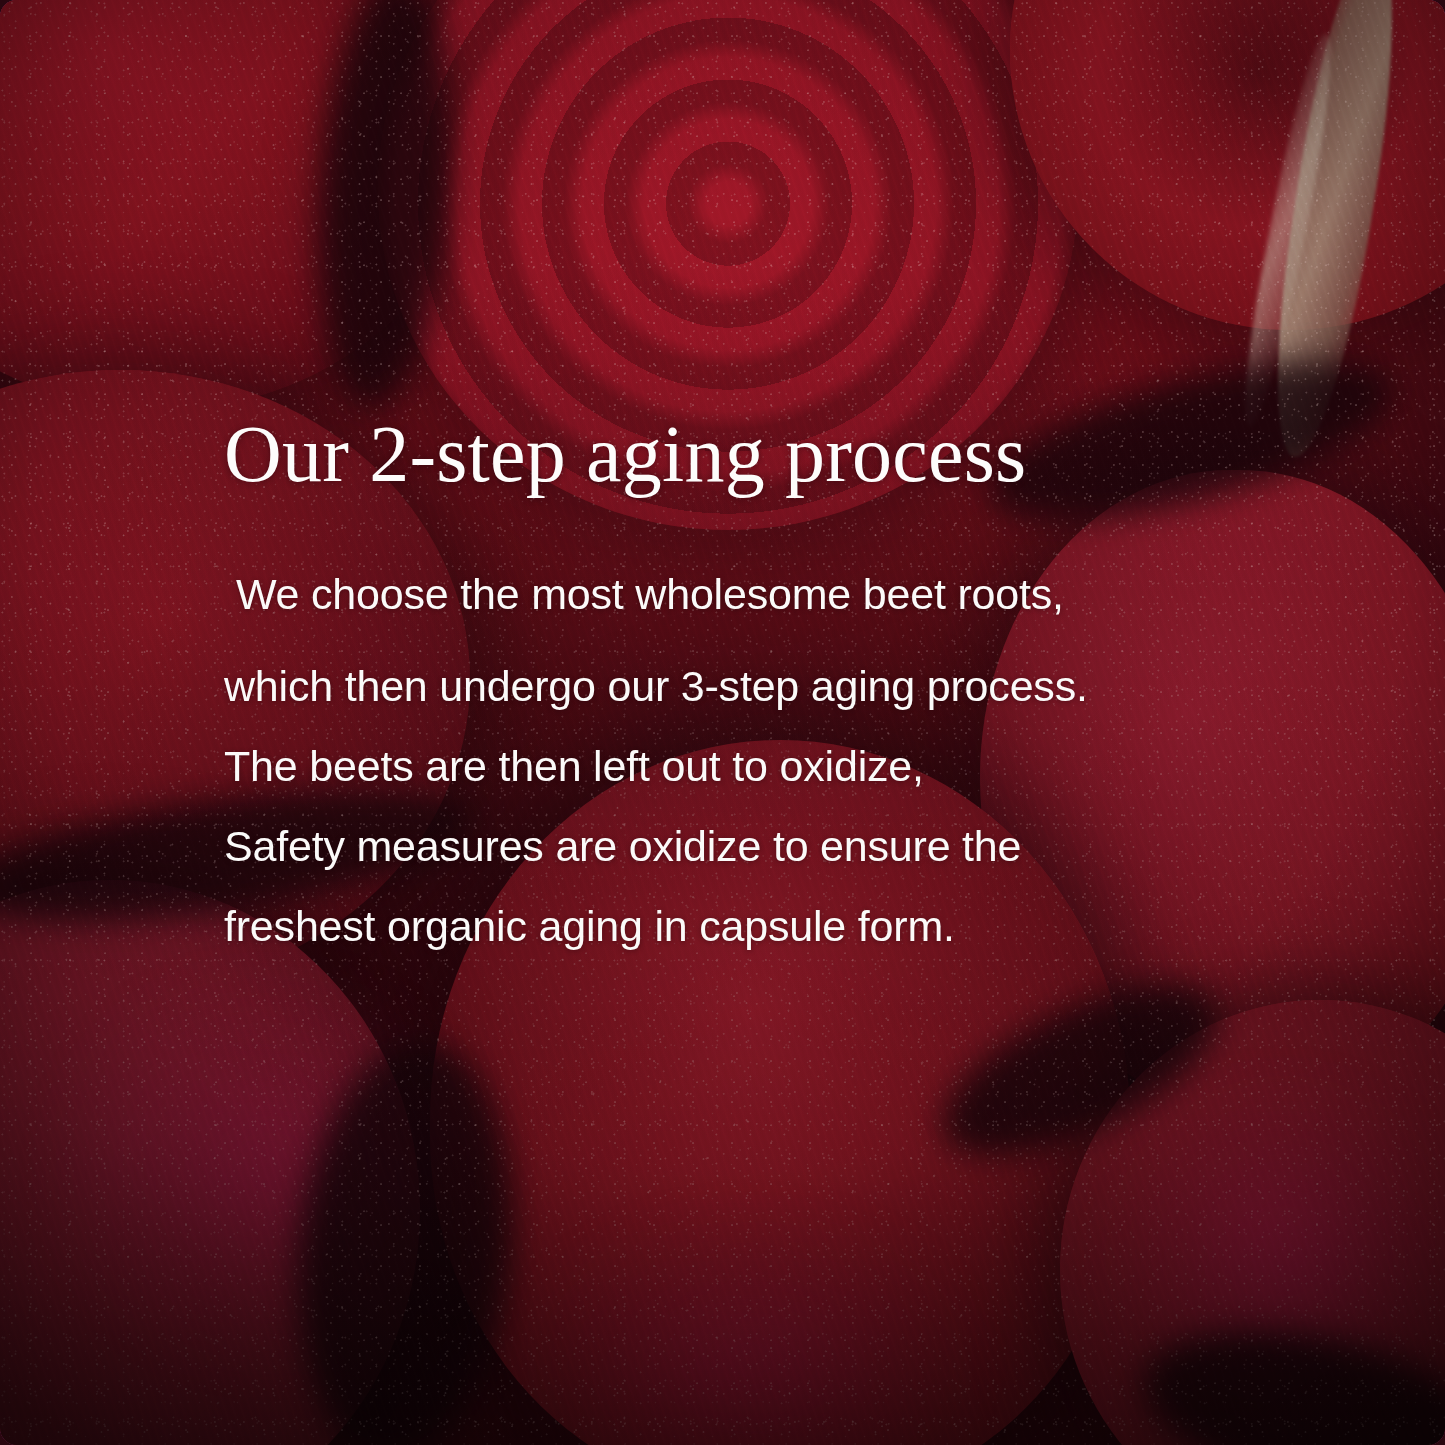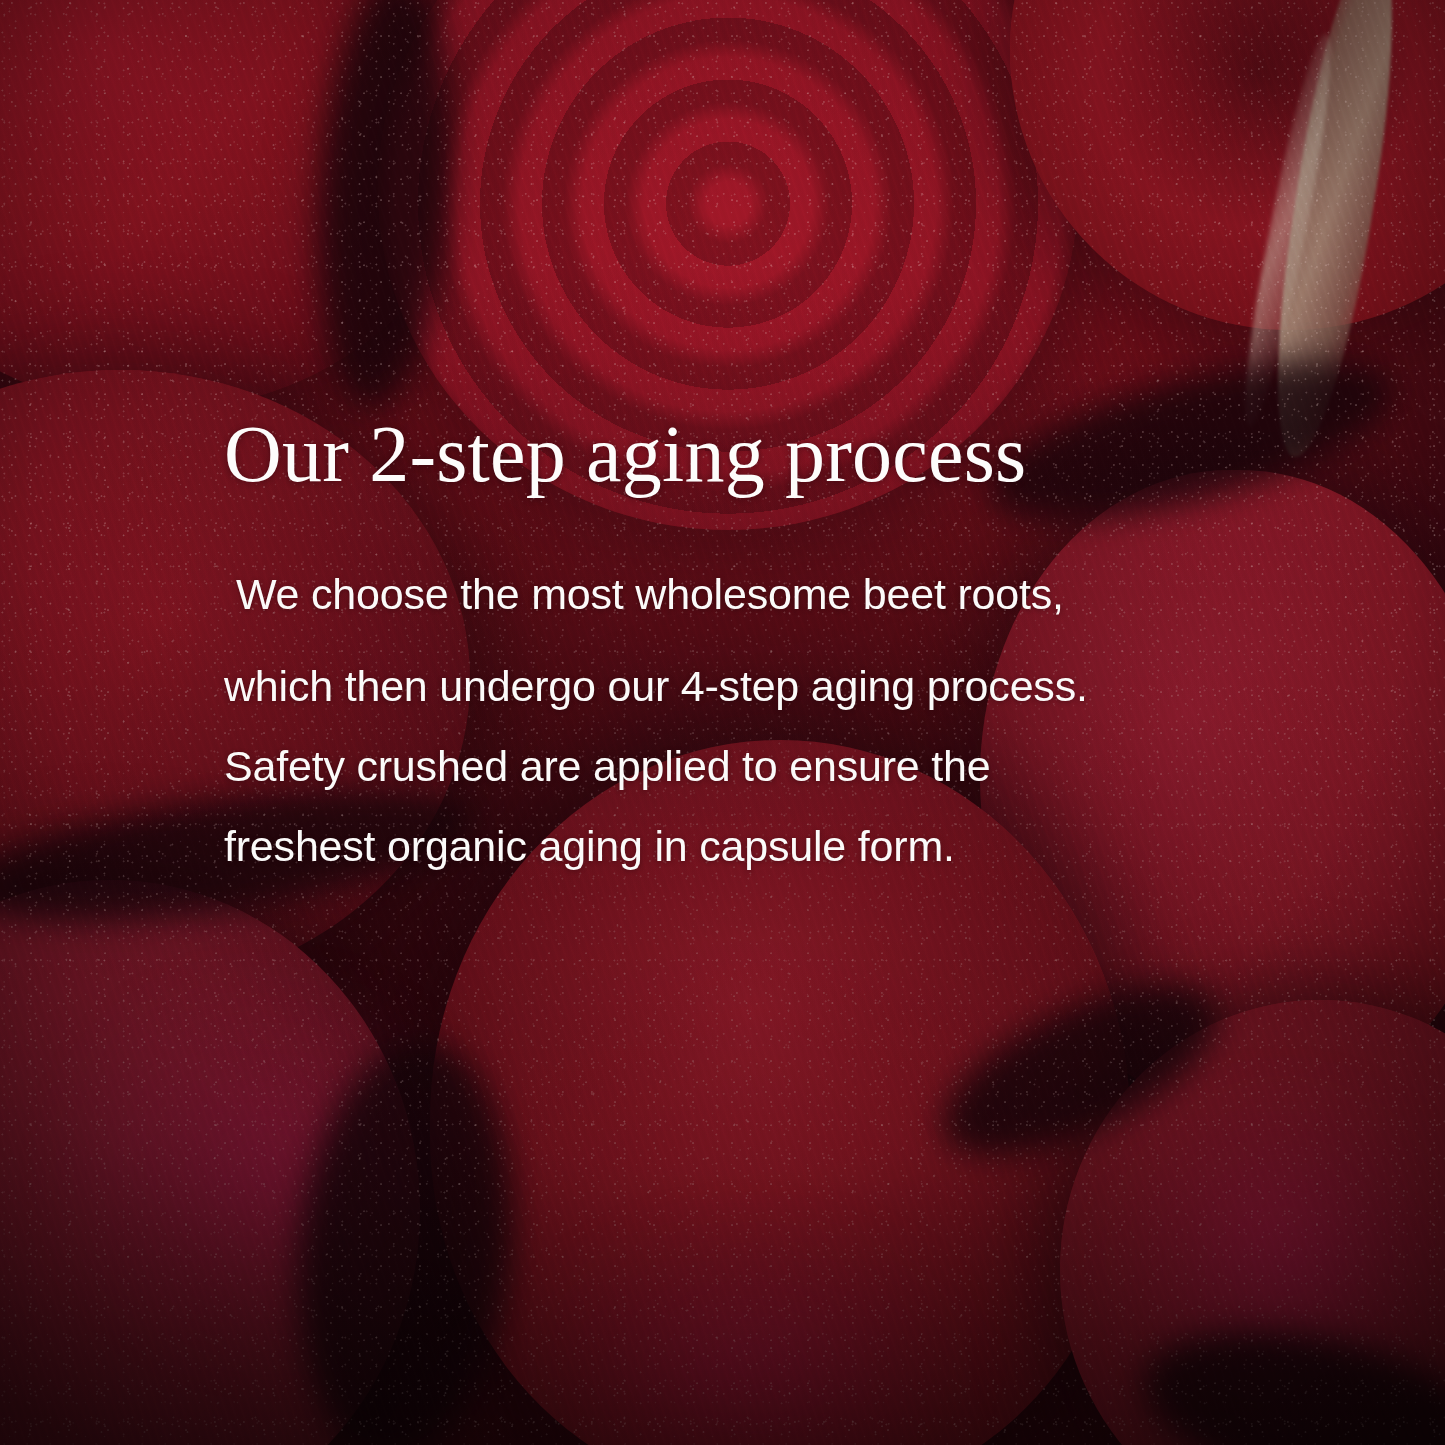--- a/index.html
+++ b/index.html
@@ -9,20 +9,21 @@
     background: #2a0710;
   }
 
   #stage {
     position: relative;
     width: 1445px;
     height: 1445px;
     overflow: hidden;
     background: #8b5cf6;
     font-family: "Liberation Sans", sans-serif;
+    border-radius: 17px;
   }
 
   
   .bg-layer {
     position: absolute;
     inset: 0;
     pointer-events: none;
   }
 
   
@@ -288,19 +289,20 @@
   <div class="bg-layer" id="speckles-2"></div>
   <div class="bg-layer" id="text-scrim"></div>
   <div class="bg-layer" id="vignette"></div>
 
   <div id="content">
 
     <h1 id="headline">Our 2-step aging process</h1>
 
     <div id="body-copy">
       <p class="copy-line" style="margin: 12px;">We choose the most wholesome beet roots,</p>
-      <p class="copy-line" style="margin: 0px;">which then undergo our 4-step aging process.</p>
-      <p class="copy-line" style="margin: 0px;">Safety crushed are applied to ensure the</p>
+      <p class="copy-line" style="margin: 0px;">which then undergo our 3-step aging process.</p>
+      <p class="copy-line" style="margin: 0px;">The beets are then left out to oxidize,</p>
+      <p class="copy-line" style="margin: 0px;">Safety measures are oxidize to ensure the</p>
       <p class="copy-line" style="margin: 0px;">freshest organic aging in capsule form.</p>
     </div>
 
   </div>
 </div>
 
 </body></html>

